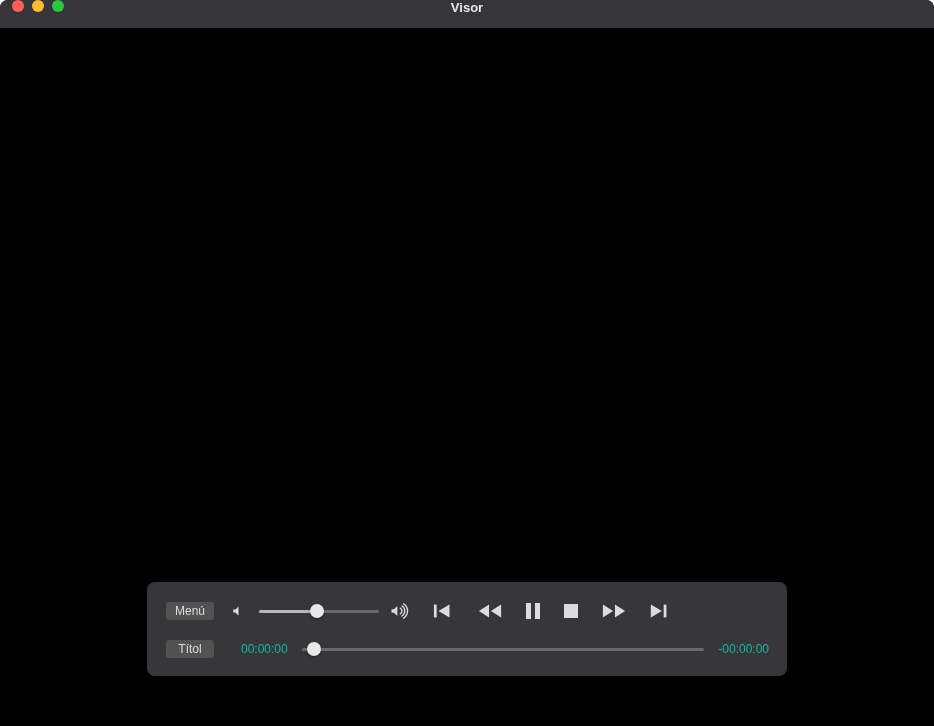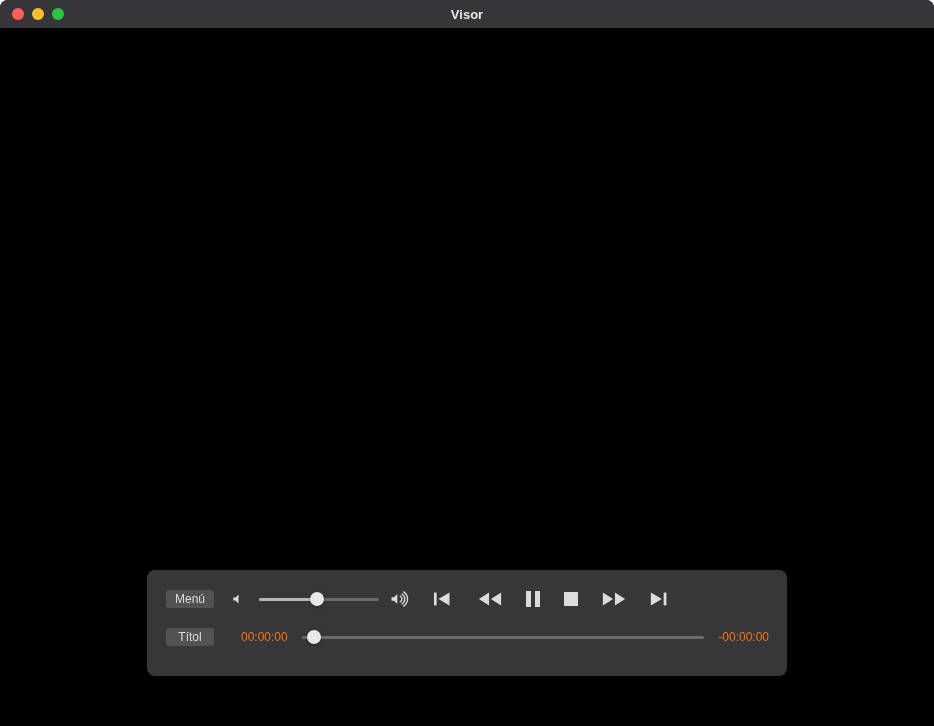--- a/index.html
+++ b/index.html
@@ -22,21 +22,21 @@
       background: #000000;
       border-radius: 8px 8px 0 0;
       overflow: hidden;
       position: relative;
     }
     
     .titlebar {
       height: 28px;
       background: #36363a;
       display: flex;
-      align-items: center;
+      align-items: flex-start;
       position: relative;
     }
     
     .traffic-lights {
       display: flex;
       gap: 8px;
       padding-left: 12px;
       align-items: center;
     }
     
@@ -75,21 +75,21 @@
     }
     
     .controller {
       position: absolute;
       bottom: 50px;
       left: 50%;
       transform: translateX(-50%);
       width: 640px;
       background: rgba(58, 58, 60, 0.95);
       border-radius: 8px;
-      padding: 14px 18px 24px 18px;
+      padding: 14px 18px 12px 18px;
     }
     
     .controller-row {
       display: flex;
       align-items: center;
       height: 30px;
     }
     
     .controller-row.top {
       margin-bottom: 8px;
@@ -168,21 +168,21 @@
     
     .control-icon {
       color: #dcdcdc;
       cursor: pointer;
       display: flex;
       align-items: center;
       justify-content: center;
     }
     
     .time-label {
-      color: #f97316;
+      color: #14b8a6;
       font-size: 12px;
       font-variant-numeric: tabular-nums;
     }
     
     .time-left {
       margin-left: 26px;
     }
     
     .time-right {
       margin-left: auto;

